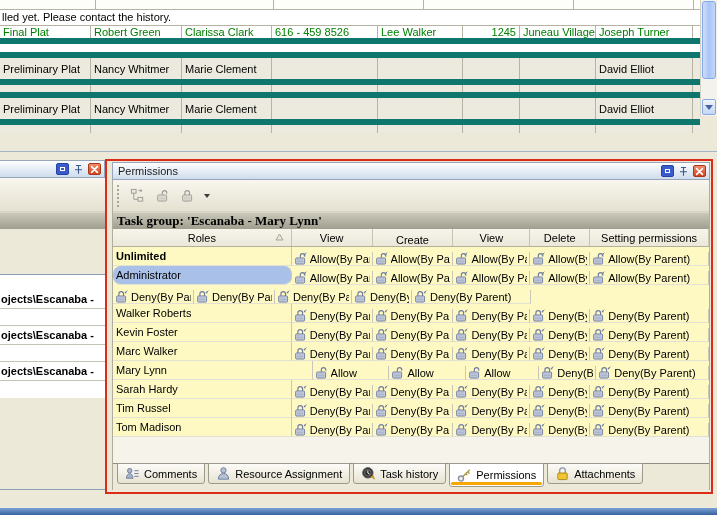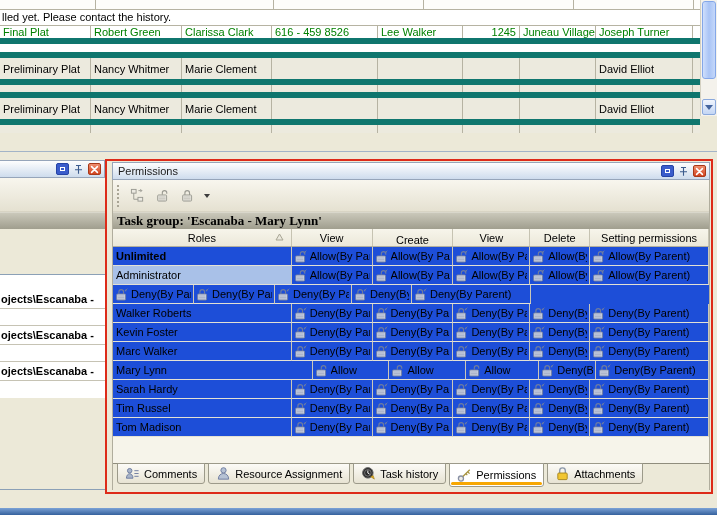--- a/index.html
+++ b/index.html
@@ -83,25 +83,25 @@
   #perm-panel { position:absolute; left:112px; top:162px; width:598px; height:328px;
     background:#fff; z-index:4; border:1px solid #b0ad9d; border-top:none; }
   #perm-panel .titlebar { margin:-0px -1px 0 -1px; }
   #perm-toolbar { height:32px; }
   #perm-header { display:flex; height:18px; background:linear-gradient(180deg,#f7f5eb,#ebe8d9);
     border-bottom:1px solid #b2af9e; }
   .hcell { position:relative; display:flex; align-items:center; justify-content:center;
     border-right:1px solid #c6c3b2; height:100%; overflow:hidden; white-space:nowrap; }
   .hcell .sort { position:absolute; right:7px; top:4px; line-height:0; }
   #perm-body { background:#fff; }
-  .prow { display:flex; height:19px; background:#1d4ed8; }
+  .prow { display:flex; height:19px; background:#fef9c3;align-items:flex-end; }
   .role { width:179px; border-right:1px solid #cac7b8; border-bottom:1px solid #e3e1d4;
     padding-left:3px; line-height:18px; white-space:nowrap; overflow:hidden; }
   .role.bold { font-weight:bold; }
-  .role.sel { background:#a9c1e8; }
+  .role.sel { background:#a9c1e8;border-radius:8px; }
   .pcell { display:flex; align-items:center; gap:3px; padding:0 2px;
     border-right:1px solid #cac7b8; border-bottom:1px solid #e3e1d4;
     overflow:hidden; white-space:nowrap; }
   .licon { flex:0 0 auto; line-height:0; }
   .plabel { overflow:hidden; white-space:nowrap; }
   #perm-filler { height:26px; background:#f6f4ea; }
 
   
   #tabstrip { position:relative; height:27px; background:#ece9d8; border-top:1px solid #8f8d7d;
     display:flex; align-items:flex-start; gap:3px; padding:0 0 0 4px; }

